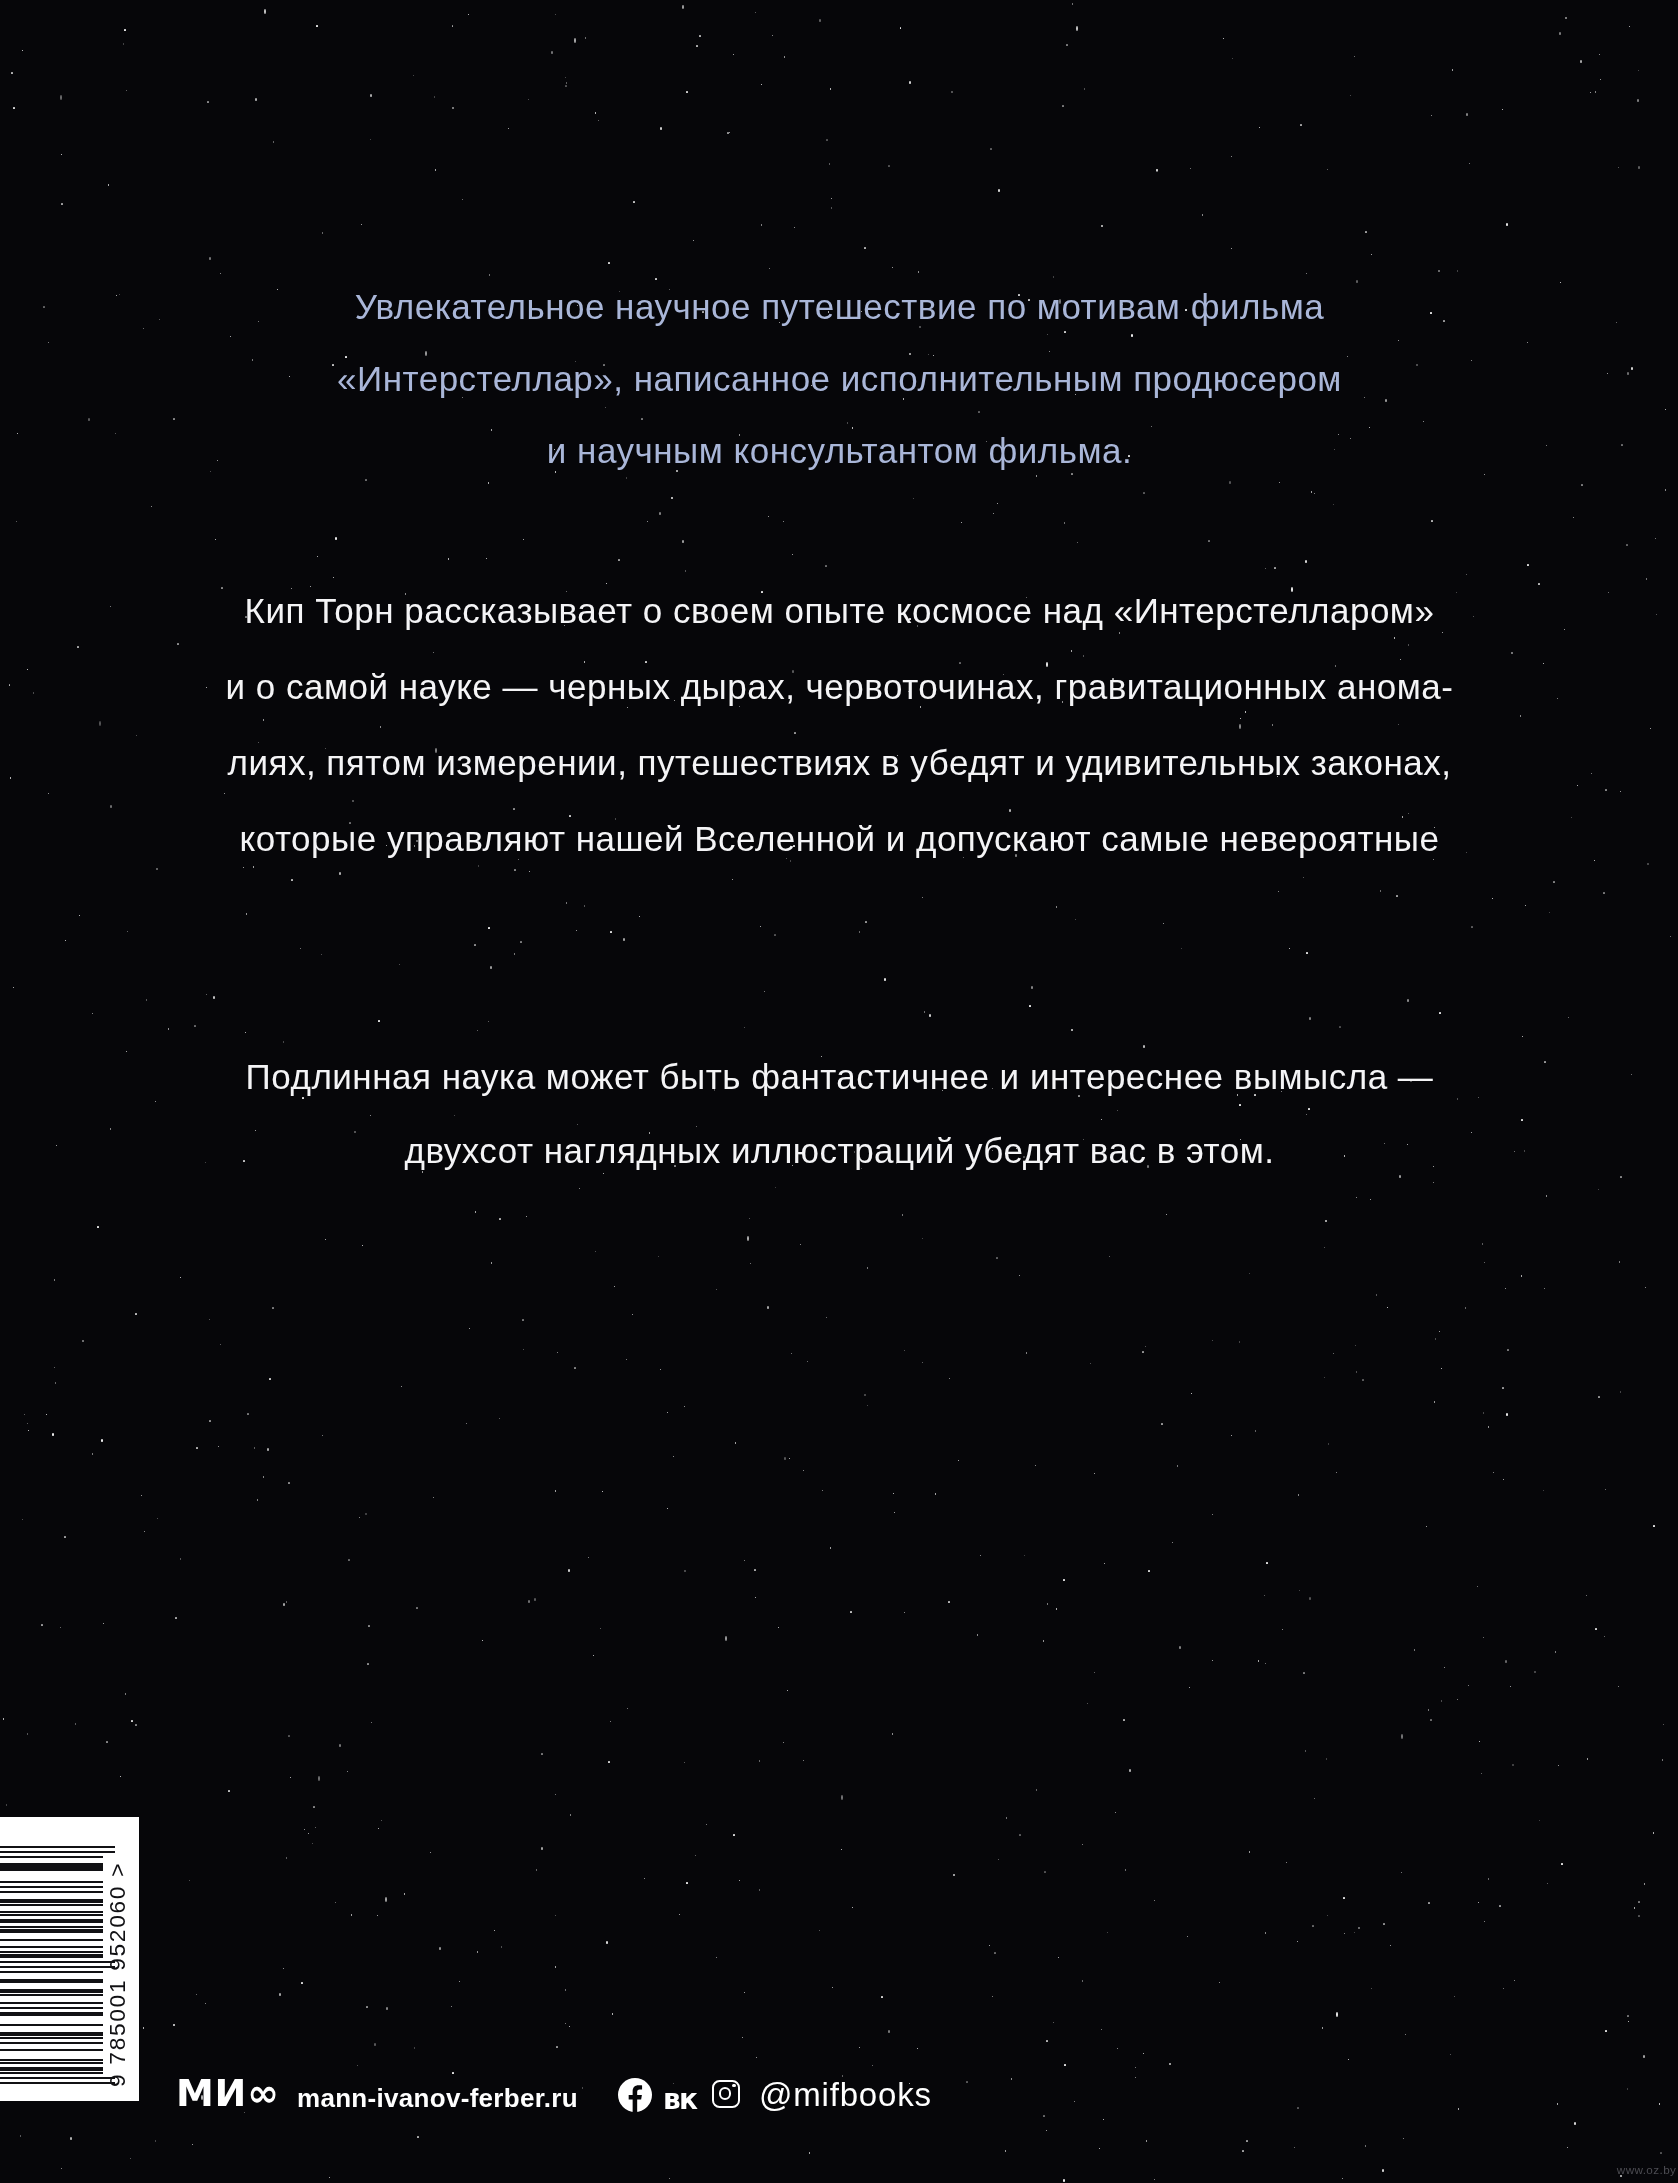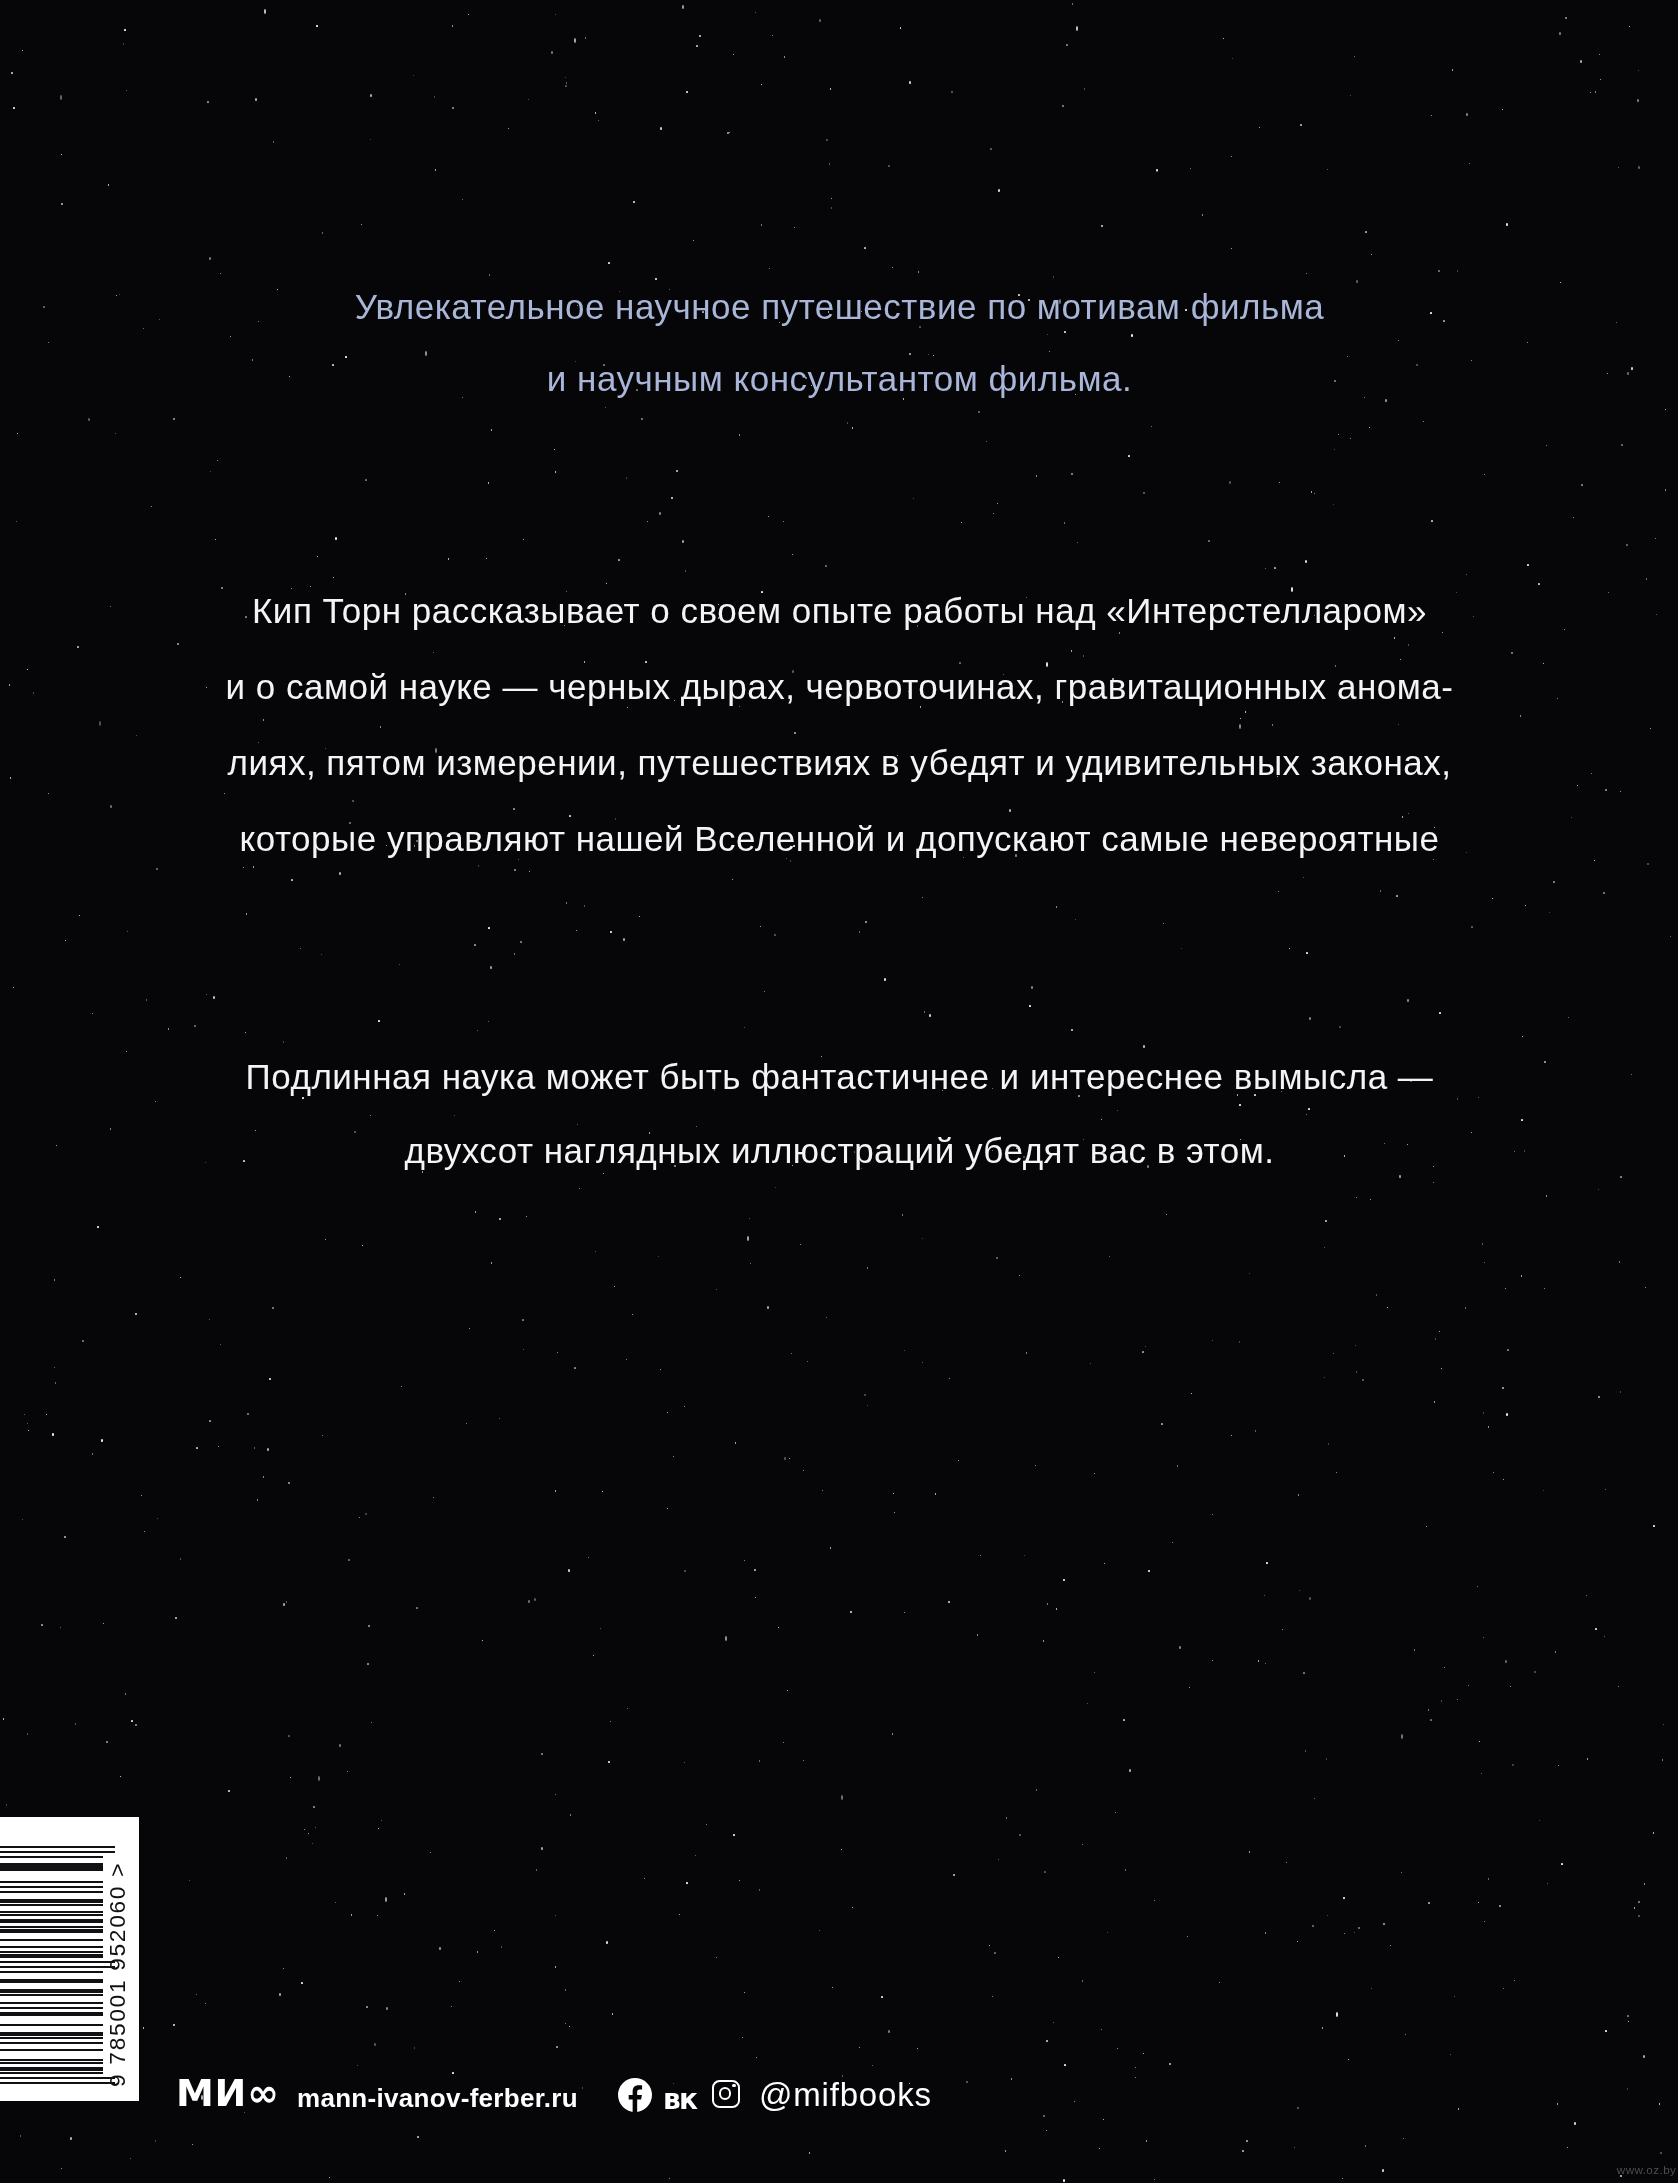--- a/index.html
+++ b/index.html
@@ -1065,25 +1065,26 @@
       <div class="star" style="left: 1670px; top: 936px; width: 1.2px; height: 1.2px; opacity: 0.55;"></div>
       <div class="star" style="left: 405px; top: 593px; width: 1.2px; height: 2.3px; opacity: 0.69;"></div>
       <div class="star" style="left: 290px; top: 1777px; width: 1.2px; height: 1.2px; opacity: 0.84;"></div>
       <div class="star" style="left: 1107px; top: 1932px; width: 1.2px; height: 1.2px; opacity: 0.34;"></div>
       <div class="star" style="left: 922px; top: 897px; width: 1.2px; height: 1.2px; opacity: 0.63;"></div>
       <div class="star" style="left: 1365px; top: 231px; width: 1.7px; height: 1.7px; opacity: 0.66;"></div>
     </div>
 
   <div id="intro-para" class="para">
     <div>Увлекательное научное путешествие по мотивам фильма</div>
+    <div>«Интерстеллар», написанное исполнительным продюсером</div>
     <div>и научным консультантом фильма.</div>
   </div>
 
   <div id="body-para-1" class="para">
-    <div>Кип Торн рассказывает о своем опыте работы над «Интерстелларом»</div>
+    <div>Кип Торн рассказывает о своем опыте космосе над «Интерстелларом»</div>
     <div>и о самой науке — черных дырах, червоточинах, гравитационных анома-</div>
     <div>лиях, пятом измерении, путешествиях в убедят и удивительных законах,</div>
     <div>которые управляют нашей Вселенной и допускают самые невероятные</div>
   </div>
 
   <div id="body-para-2" class="para">
     <div>Подлинная наука может быть фантастичнее и интереснее вымысла —</div>
     <div>двухсот наглядных иллюстраций убедят вас в этом.</div>
   </div>
 

